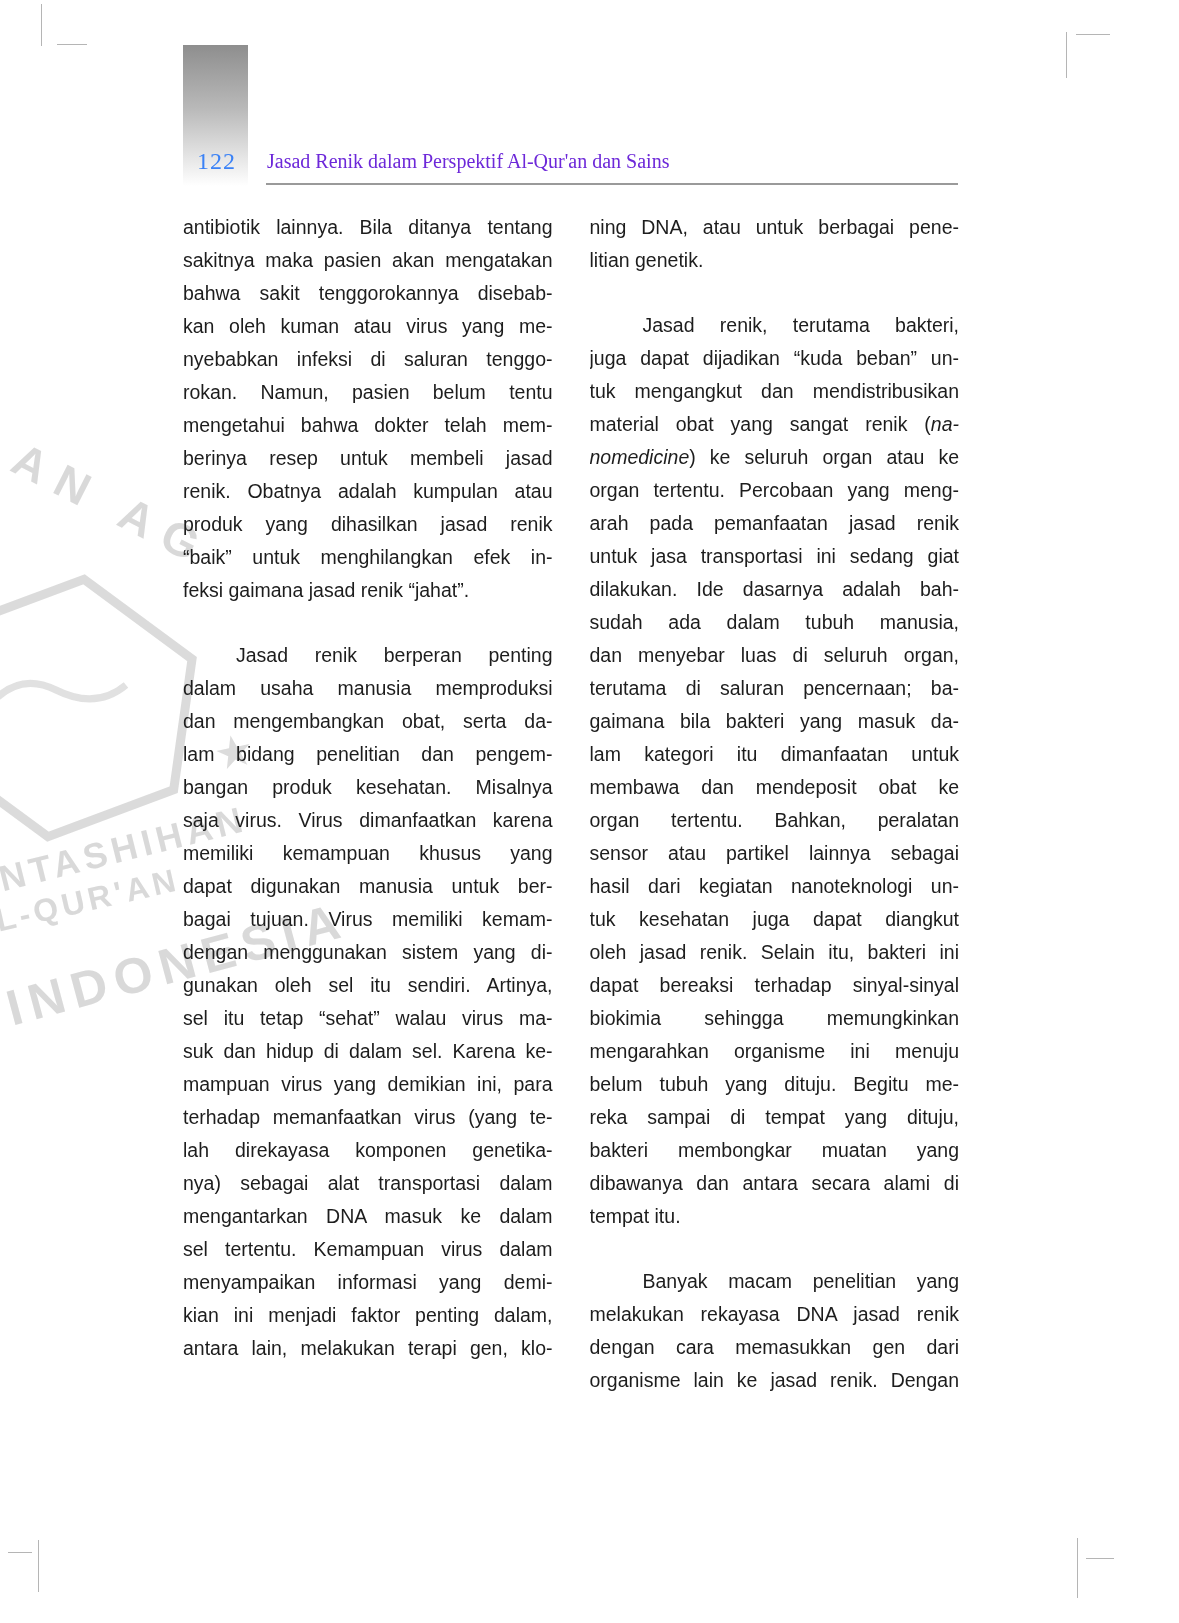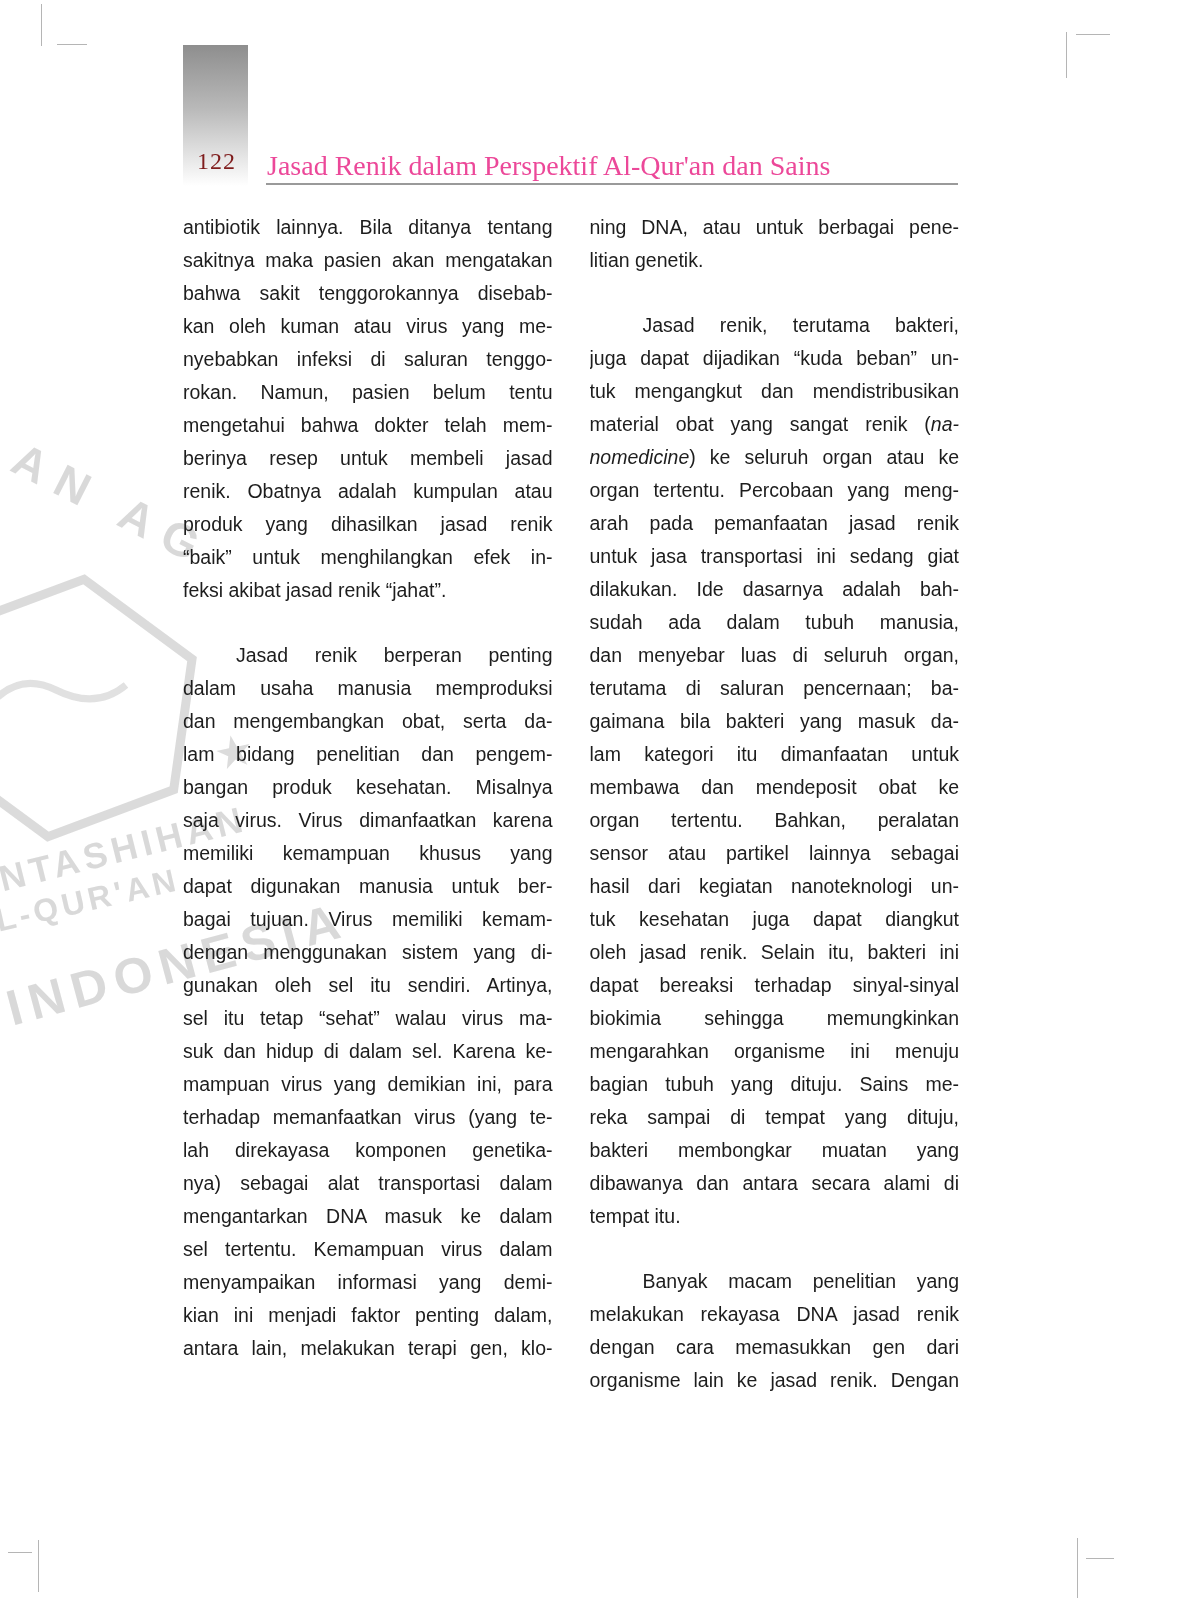--- a/index.html
+++ b/index.html
@@ -20,29 +20,29 @@
     position: absolute;
     left: 183px; top: 45px;
     width: 65px; height: 141px;
     background: linear-gradient(to bottom, #8e8e8e 0%, #b9b9b9 45%, #ececec 85%, #ffffff 100%);
   }
   .page-number {
     position: absolute;
     left: 197px; top: 148px;
     font-family: "Liberation Serif", serif;
     font-size: 24px;
-    color: #7f1d1d;
+    color: #3b82f6;
     letter-spacing: 1px;
   }
   .header-title {
     position: absolute;
     left: 267px; top: 150px;
     font-family: "Liberation Serif", serif;
-    font-size: 28px;
-    color: #ec4899;
+    font-size: 20px;
+    color: #6d28d9;
   }
   .header-rule {
     position: absolute;
     left: 266px; top: 183px;
     width: 692px; height: 2px;
     background: #9a9a9a;
   }
 
   
   .watermark {
@@ -128,21 +128,21 @@
           <div class="line"><span>sakitnya maka pasien akan mengatakan</span></div>
           <div class="line"><span>bahwa sakit tenggorokannya disebab-</span></div>
           <div class="line"><span>kan oleh kuman atau virus yang me-</span></div>
           <div class="line"><span>nyebabkan infeksi di saluran tenggo-</span></div>
           <div class="line"><span>rokan. Namun, pasien belum tentu</span></div>
           <div class="line"><span>mengetahui bahwa dokter telah mem-</span></div>
           <div class="line"><span>berinya resep untuk membeli jasad</span></div>
           <div class="line"><span>renik. Obatnya adalah kumpulan atau</span></div>
           <div class="line"><span>produk yang dihasilkan jasad renik</span></div>
           <div class="line"><span>“baik” untuk menghilangkan efek in-</span></div>
-          <div class="line last"><span>feksi akibat jasad renik “jahat”.</span></div>
+          <div class="line last"><span>feksi gaimana jasad renik “jahat”.</span></div>
         </div>
         <div class="para">
           <div class="line indent"><span>Jasad renik berperan penting</span></div>
           <div class="line"><span>dalam usaha manusia memproduksi</span></div>
           <div class="line"><span>dan mengembangkan obat, serta da-</span></div>
           <div class="line"><span>lam bidang penelitian dan pengem-</span></div>
           <div class="line"><span>bangan produk kesehatan. Misalnya</span></div>
           <div class="line"><span>saja virus. Virus dimanfaatkan karena</span></div>
           <div class="line"><span>memiliki kemampuan khusus yang</span></div>
           <div class="line"><span>dapat digunakan manusia untuk ber-</span></div>
@@ -184,21 +184,21 @@
           <div class="line"><span>lam kategori itu dimanfaatan untuk</span></div>
           <div class="line"><span>membawa dan mendeposit obat ke</span></div>
           <div class="line"><span>organ tertentu. Bahkan, peralatan</span></div>
           <div class="line"><span>sensor atau partikel lainnya sebagai</span></div>
           <div class="line"><span>hasil dari kegiatan nanoteknologi un-</span></div>
           <div class="line"><span>tuk kesehatan juga dapat diangkut</span></div>
           <div class="line"><span>oleh jasad renik. Selain itu, bakteri ini</span></div>
           <div class="line"><span>dapat bereaksi terhadap sinyal-sinyal</span></div>
           <div class="line"><span>biokimia sehingga memungkinkan</span></div>
           <div class="line"><span>mengarahkan organisme ini menuju</span></div>
-          <div class="line"><span>bagian tubuh yang dituju. Sains me-</span></div>
+          <div class="line"><span>belum tubuh yang dituju. Begitu me-</span></div>
           <div class="line"><span>reka sampai di tempat yang dituju,</span></div>
           <div class="line"><span>bakteri membongkar muatan yang</span></div>
           <div class="line"><span>dibawanya dan antara secara alami di</span></div>
           <div class="line last"><span>tempat itu.</span></div>
         </div>
         <div class="para">
           <div class="line indent"><span>Banyak macam penelitian yang</span></div>
           <div class="line"><span>melakukan rekayasa DNA jasad renik</span></div>
           <div class="line"><span>dengan cara memasukkan gen dari</span></div>
           <div class="line"><span>organisme lain ke jasad renik. Dengan</span></div>

